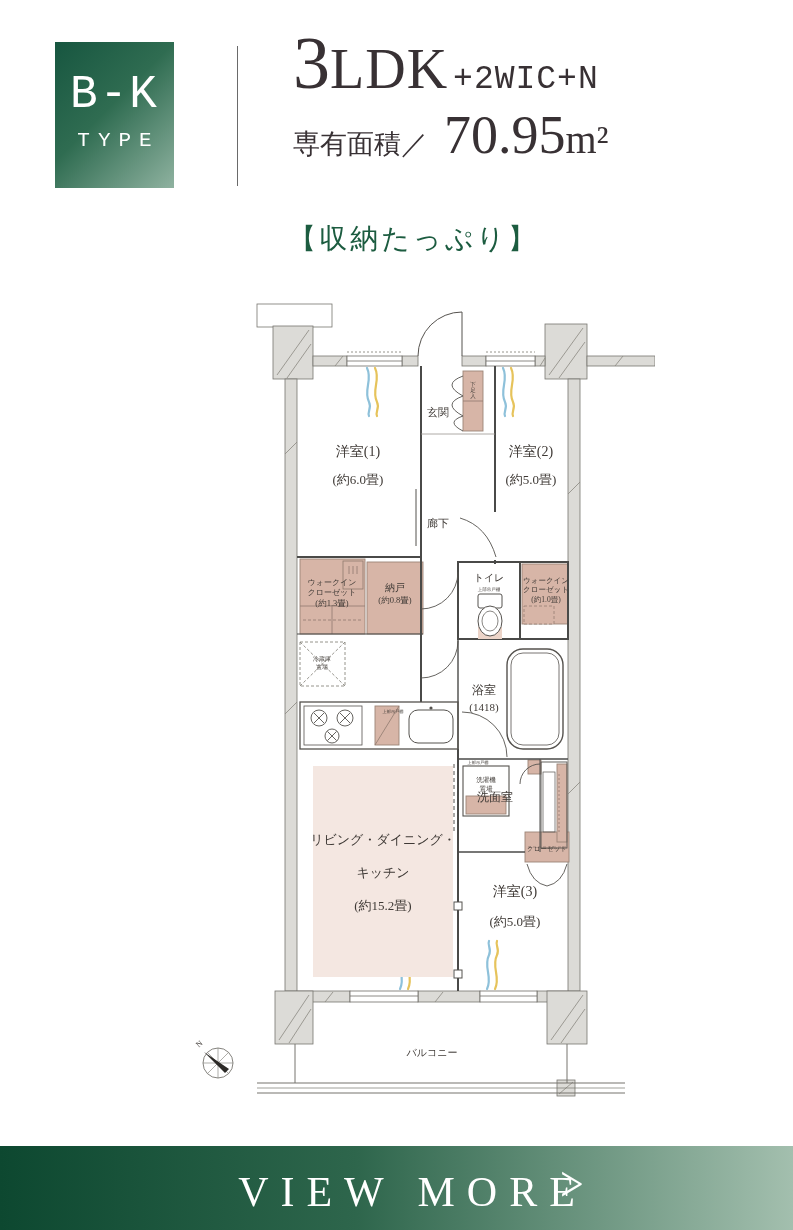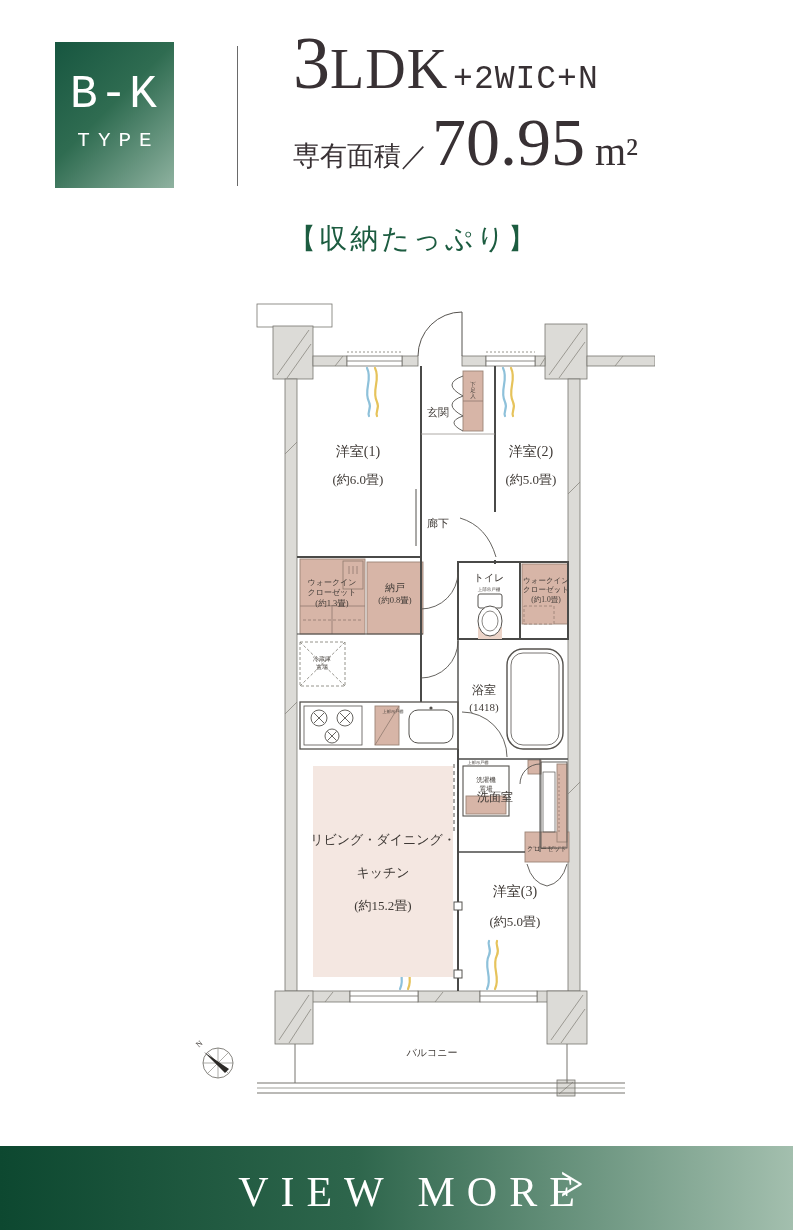--- a/index.html
+++ b/index.html
@@ -16,22 +16,22 @@
   .type-badge .main{font-size:46px;line-height:1;margin-top:30px;letter-spacing:2px;}
   .type-badge .sub{font-size:21px;line-height:1;margin-top:12px;letter-spacing:8px;text-indent:8px;}
   .vdivider{position:absolute;left:237px;top:46px;width:1px;height:140px;background:#6a6a6a;}
   .title-block{position:absolute;left:293px;top:26px;}
   .layout-line{display:flex;align-items:baseline;white-space:nowrap;}
   .layout-line .num{font-size:74px;line-height:1;}
   .layout-line .ldk{font-size:56px;line-height:1;letter-spacing:1px;}
   .layout-line .extra{font-size:33px;line-height:1;margin-left:5px;letter-spacing:1px;font-family:Liberation Mono, monospace;}
   .area-line{display:flex;align-items:baseline;white-space:nowrap;margin-top:8px;}
   .area-line .label{font-size:27px;}
-  .area-line .value{font-size:68px;line-height:1;margin-left:4px;}
-  .area-line .unit{font-size:40px;margin-left:10px;}
+  .area-line .value{font-size:54px;line-height:1;margin-left:16px;}
+  .area-line .unit{font-size:40px;margin-left:0;}
   .catch-copy{
     position:absolute;left:0;top:220px;width:793px;text-align:center;
     font-size:28px;letter-spacing:3px;color:#1c5c40;padding-left:17px;
   }
   
   .plan-wrap{position:absolute;left:195px;top:294px;width:460px;height:812px;}
   svg text{fill:#3e3935;font-family:"Liberation Serif","DejaVu Serif",serif;}
   
   .view-more{
     position:absolute;left:0;top:1146px;width:793px;height:91px;border:0;cursor:pointer;

